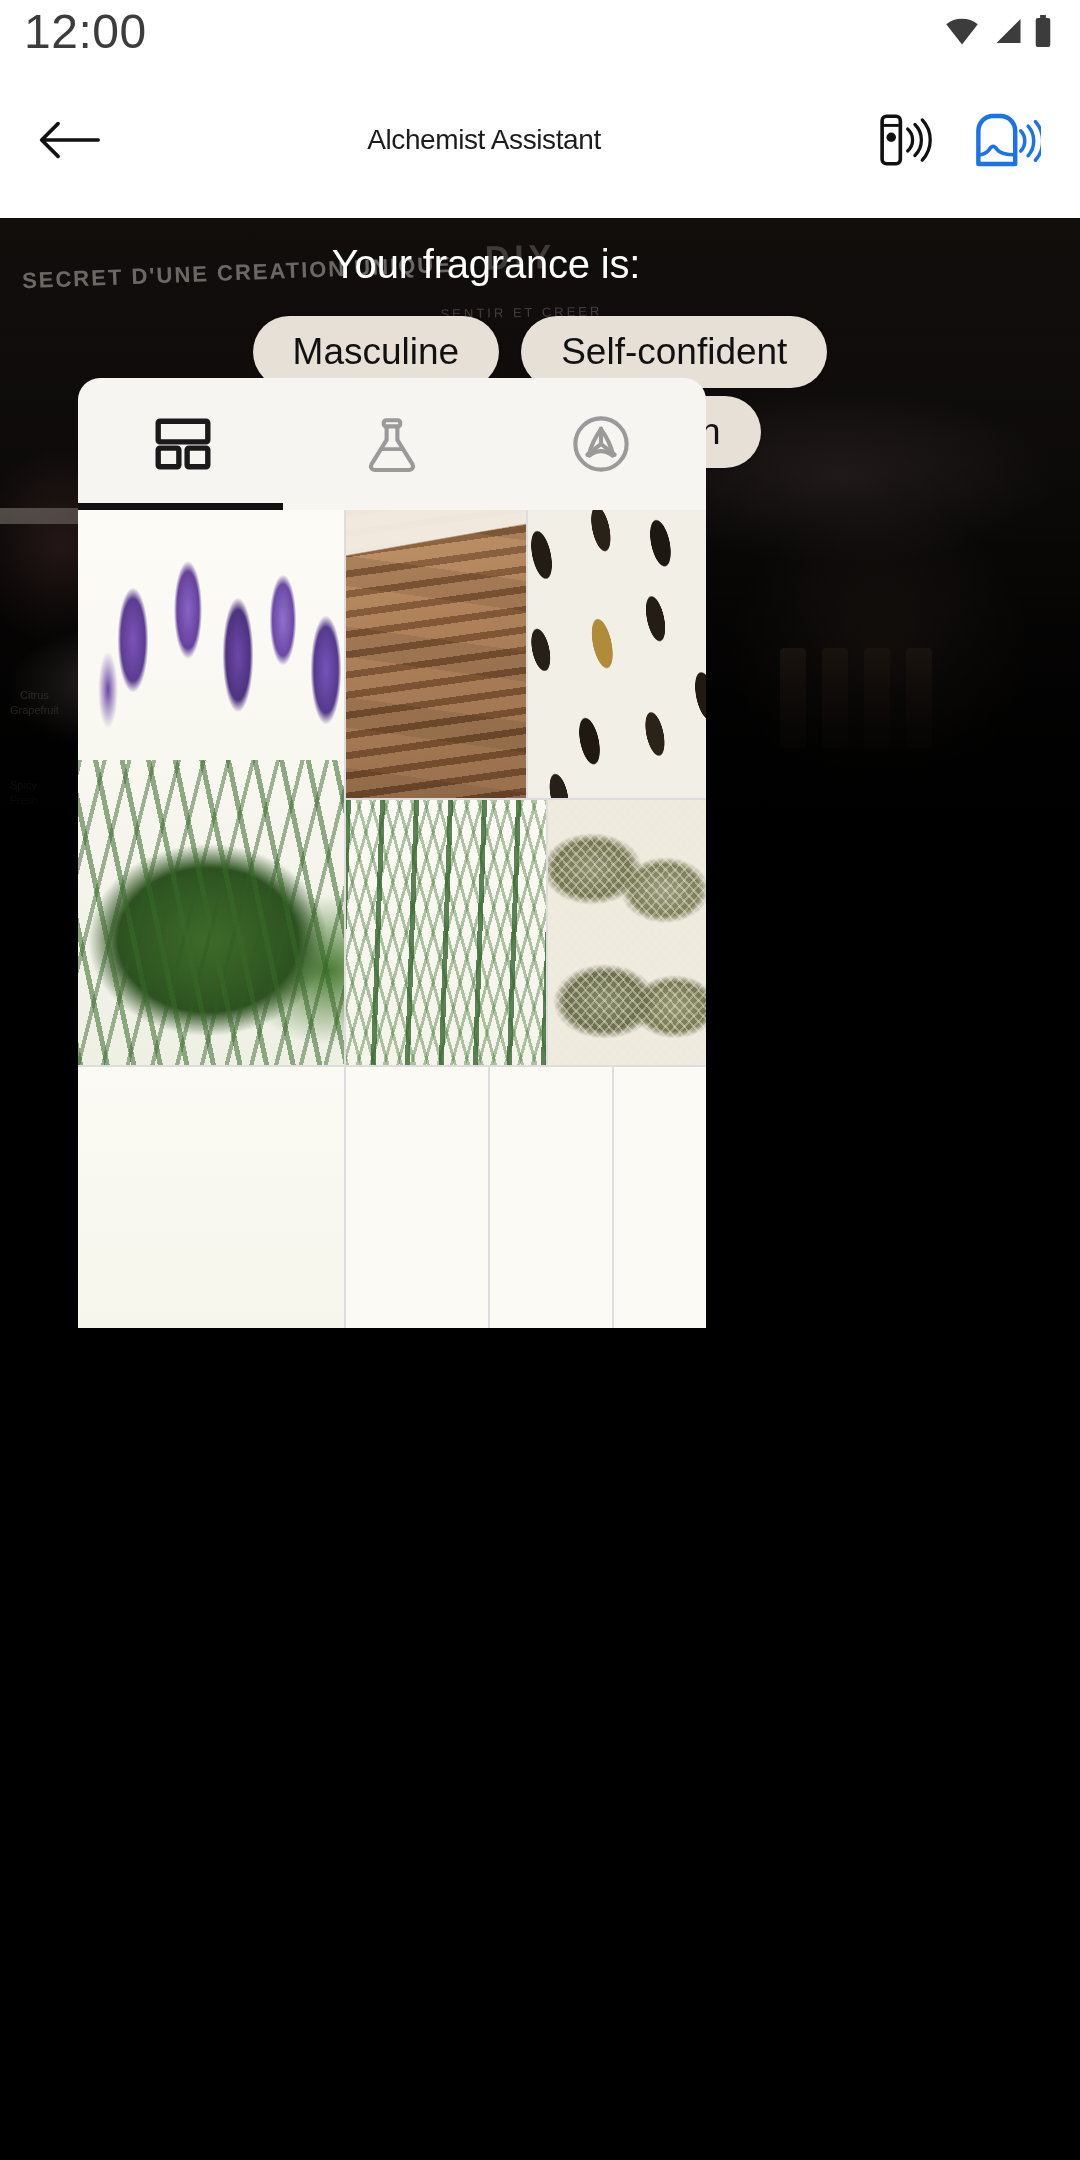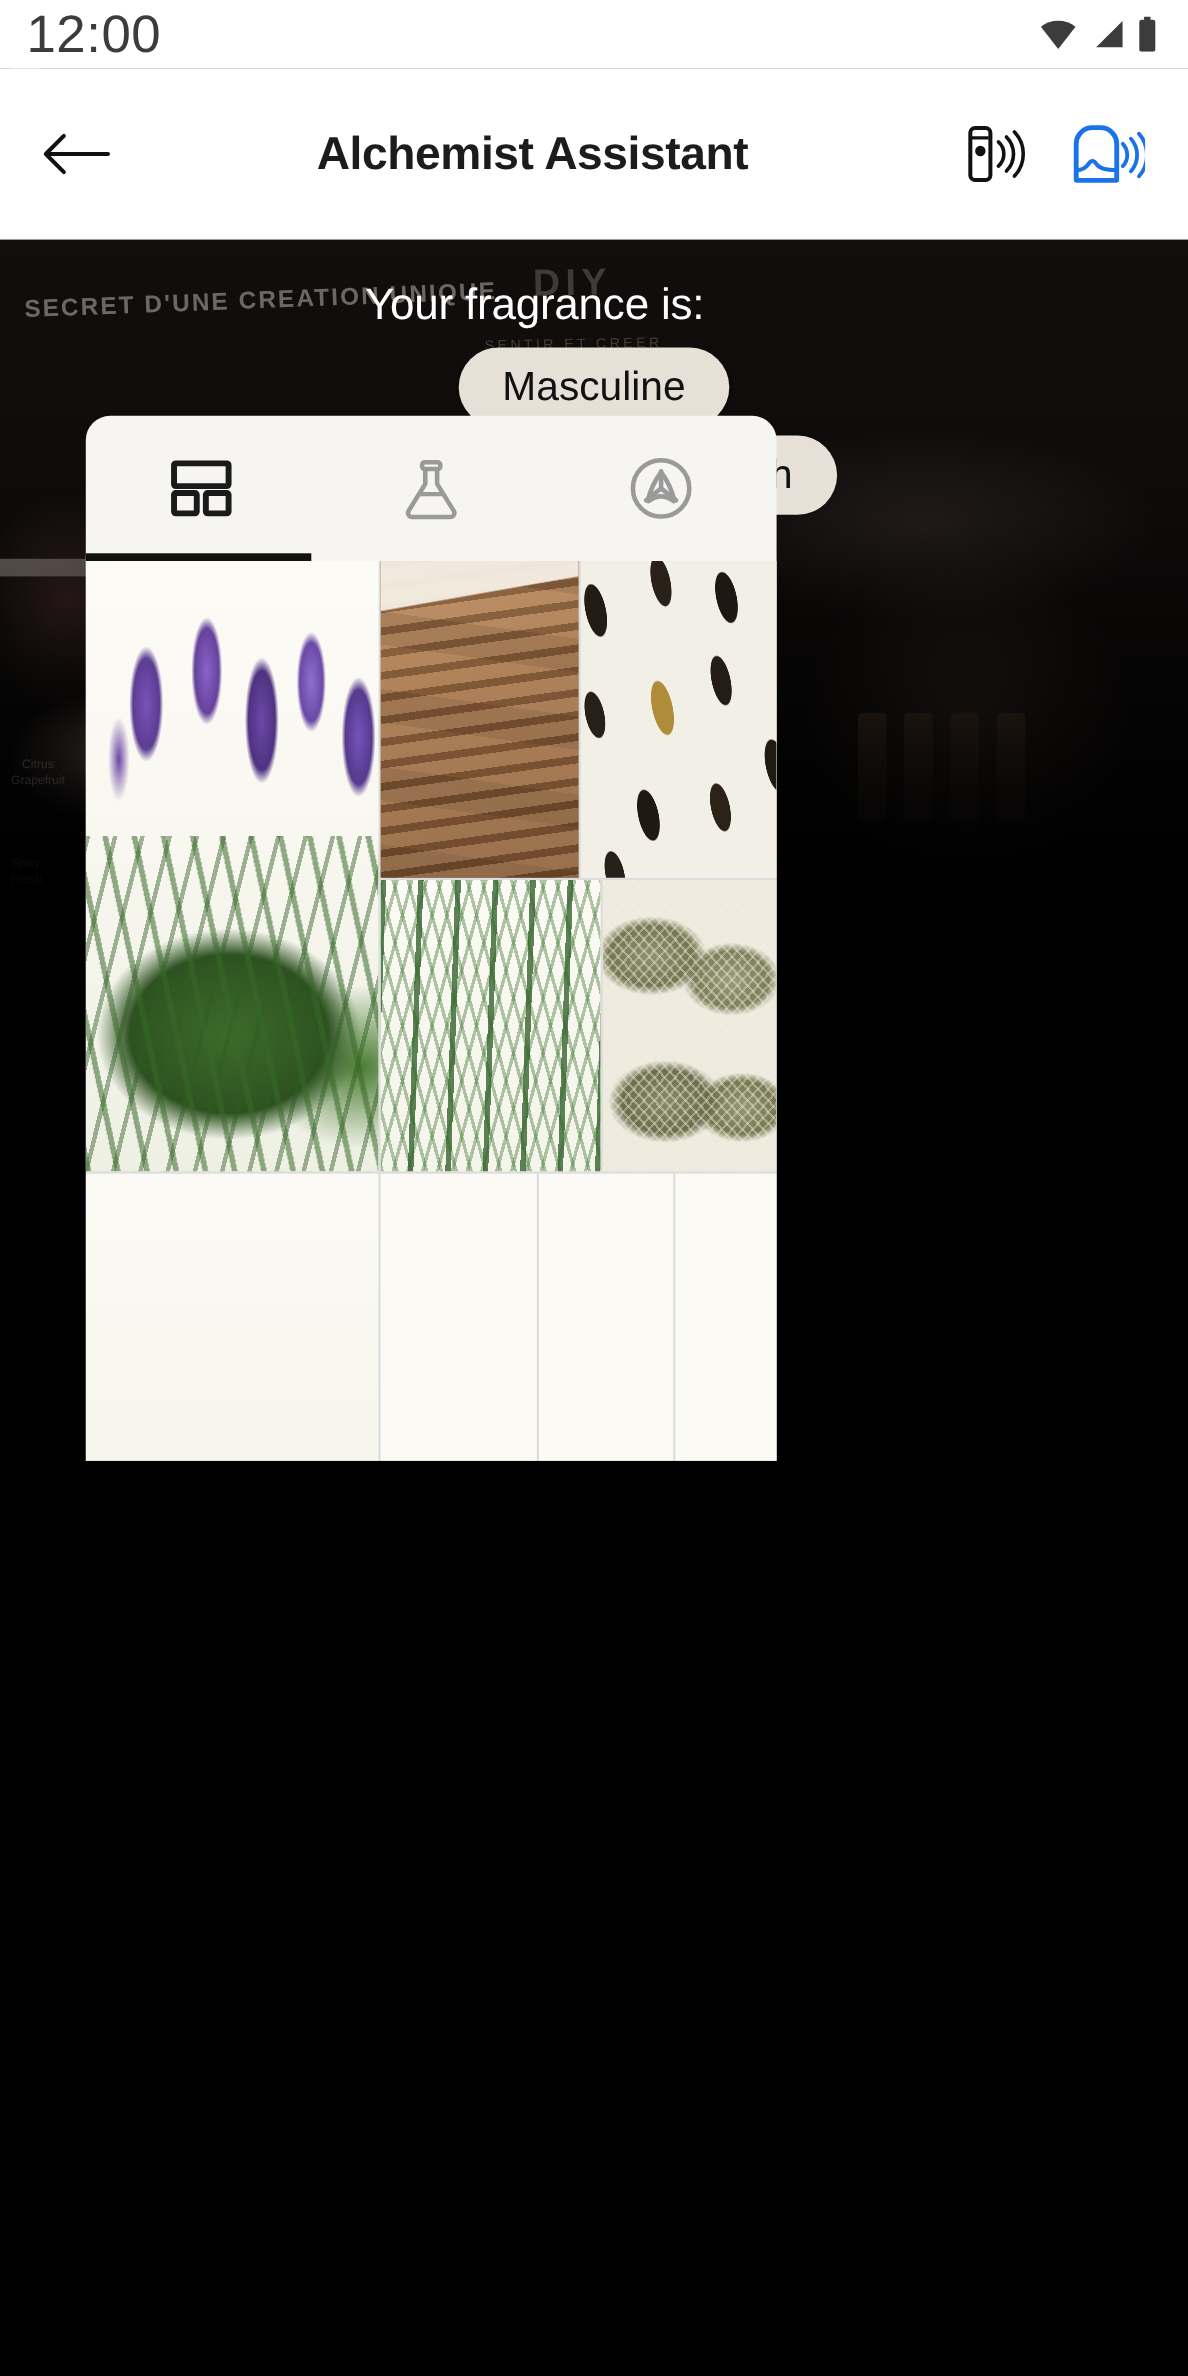--- a/index.html
+++ b/index.html
@@ -20,21 +20,21 @@
   .status-time { font-size:48px; color:#3c3c3c; letter-spacing:0.5px; }
   .status-icons { margin-left:auto; display:flex; align-items:center; gap:10px; }
 
   
   .appbar {
     position:absolute; top:62px; left:0; width:1080px; height:156px;
     background:#fff; display:flex; align-items:center; padding:0 26px;
   }
   .back-btn { width:86px; height:86px; display:flex; align-items:center; justify-content:center; }
   .appbar-title {
-    flex:1; text-align:center; font-size:42px; font-weight:bold;
+    flex:1; text-align:center; font-size:28px; font-weight:normal;
     color:#1c1c1c; letter-spacing:-0.4px; margin-left:-10px;
   }
   .appbar-actions { display:flex; align-items:center; gap:26px; padding-right:10px; }
   .dev-icon { width:76px; height:76px; display:flex; align-items:center; justify-content:center; }
 
   
   .stage { position:absolute; top:218px; left:0; width:1080px; height:1812px; overflow:hidden; background:#000; }
   .bgphoto {
     position:absolute; top:0; left:0; width:1080px; height:620px;
     background:
@@ -77,21 +77,21 @@
   }
   .bg-bottles { position:absolute; left:780px; top:430px; display:flex; gap:16px; }
   .bg-bottles i {
     display:block; width:26px; height:100px; border-radius:4px;
     background:linear-gradient(180deg,#3a2c22,#171010);
   }
 
   
   .headline {
     position:absolute; top:0; left:0; width:972px; text-align:center;
-    font-size:40px; color:#fff; padding-top:37px; letter-spacing:-0.2px;
+    font-size:40px; color:#fff; padding-top:24px; letter-spacing:-0.2px;
   }
   .chiprow { position:absolute; left:0; width:1080px; display:flex; justify-content:center; gap:22px; }
   .chiprow.r1 { top:98px; }
   .chiprow.r2 { top:178px; }
   .chip {
     background:#e6e0d6; color:#111; border-radius:40px;
     font-size:37px; padding:15px 40px; white-space:nowrap;
     box-shadow:0 1px 3px rgba(0,0,0,0.35);
   }
 
@@ -333,20 +333,21 @@
           <i></i>
           <i></i>
           <i></i>
         </div>
     </div>
 
     <div class="headline">Your fragrance is:</div>
 
     <div class="chiprow r1">
       <div class="chip">Masculine</div>
+      <div class="chip">Self-confident</div>
     </div>
     <div class="chiprow r2">
       <div class="chip">Every day</div>
       <div class="chip">Fresh</div>
     </div>
 
     <div class="card">
       <div class="tabs">
         <div class="tab">
           <svg width="62" height="62" viewBox="0 0 30 30">

